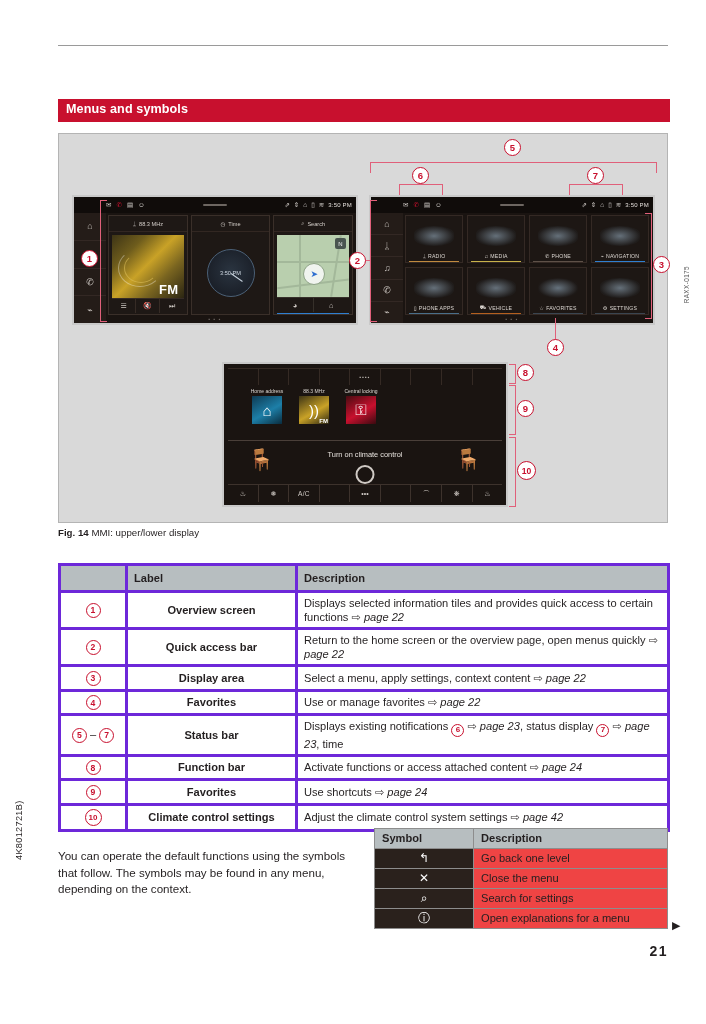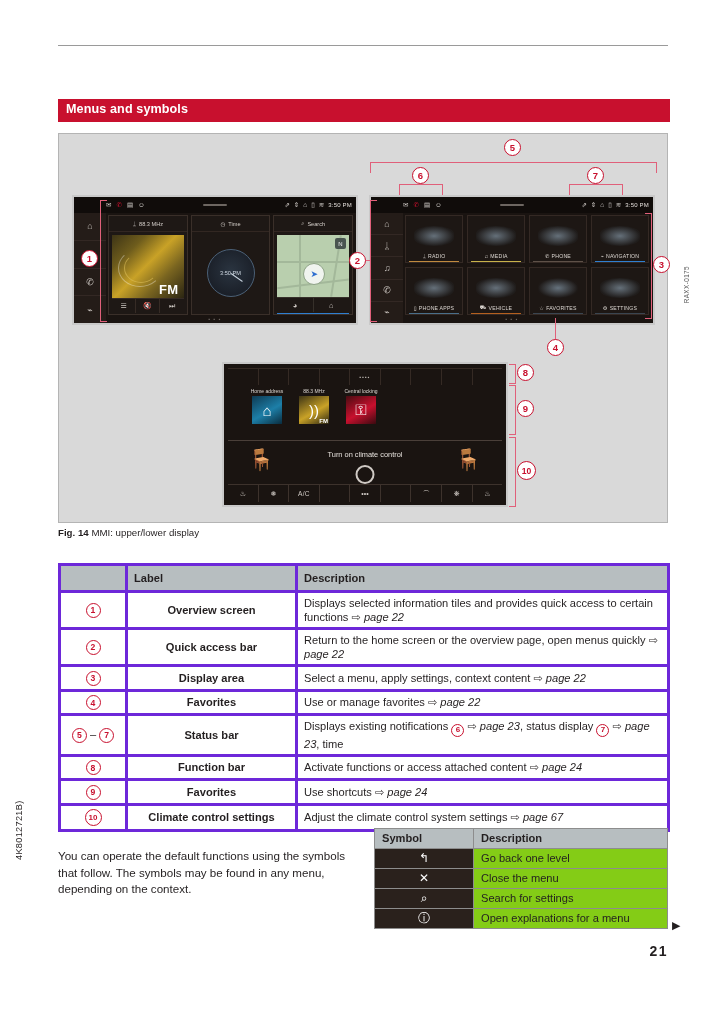--- a/index.html
+++ b/index.html
@@ -312,21 +312,21 @@
     font-size:11.6px;line-height:16.5px;color:#231f20;
   }
   .sym-tbl{
     position:absolute;left:374px;top:828px;width:294px;
     border-collapse:collapse;font-size:11.1px;
   }
   .sym-tbl th,.sym-tbl td{border:1px solid #8d8d8d;padding:2px 7px;line-height:15px;}
   .sym-tbl thead th{background:#b7bec0;font-weight:bold;text-align:left;}
   .sym-tbl .s-col{width:84px;text-align:center;background:#2a211c;color:#fff;font-size:12px;}
   .sym-tbl thead .s-col{background:#b7bec0;color:#231f20;text-align:left;font-size:11.1px;}
-  .sym-tbl td.s-desc{background:#84cc16;}
+  .sym-tbl td.s-desc{background:#ef4444;}
   .more-arrow{
     position:absolute;left:672px;top:919px;
     font-size:11px;color:#231f20;
   }
 
   .side-code{
     position:absolute;left:14px;top:860px;
     font-size:9.2px;color:#231f20;letter-spacing:.3px;
     transform:rotate(-90deg);transform-origin:left top;
     white-space:nowrap;
@@ -666,21 +666,21 @@
         <td class="c-desc"><span>Activate functions or access attached content </span><span class="ref"><span class="rarr">⇨ </span><span>page 24</span></span></td>
       </tr>
       <tr>
         <td class="c-num"><span class="num-circ">9</span></td>
         <td class="c-lbl">Favorites</td>
         <td class="c-desc"><span>Use shortcuts </span><span class="ref"><span class="rarr">⇨ </span><span>page 24</span></span></td>
       </tr>
       <tr>
         <td class="c-num"><span class="num-circ w">10</span></td>
         <td class="c-lbl">Climate control settings</td>
-        <td class="c-desc"><span>Adjust the climate control system settings </span><span class="ref"><span class="rarr">⇨ </span><span>page 67</span></span></td>
+        <td class="c-desc"><span>Adjust the climate control system settings </span><span class="ref"><span class="rarr">⇨ </span><span>page 42</span></span></td>
       </tr>
     </tbody>
   </table>
 
   <div class="sub-p">You can operate the default functions using the symbols that follow. The symbols may be found in any menu, depending on the context.</div>
 
   <table class="sym-tbl">
     <thead>
       <tr>
         <th class="s-col">Symbol</th>

